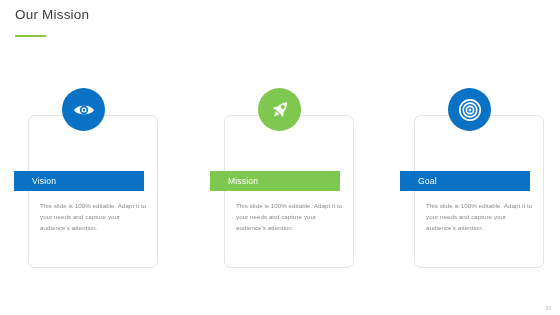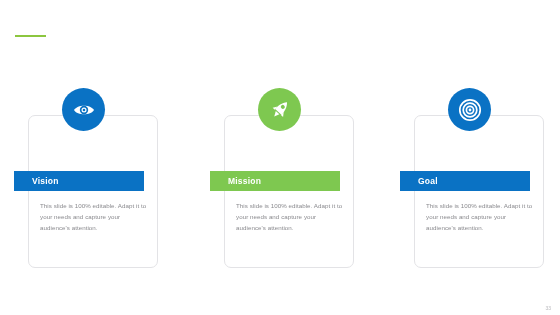--- a/index.html
+++ b/index.html
@@ -83,21 +83,21 @@
     top: 83px;
     width: 130px;
     height: 20px;
     z-index: 2;
     display: flex;
     align-items: center;
   }
   .label-text {
     color: #ffffff;
     font-size: 8.5px;
-    font-weight: bold;
+    font-weight: normal;
     padding-left: 18px;
     letter-spacing: 0.2px;
   }
 
   .body-text {
     position: absolute;
     left: 28px;
     top: 113px;
     width: 108px;
     font-size: 6.2px;
@@ -112,20 +112,21 @@
     bottom: 4px;
     font-size: 5px;
     color: #b9b9bd;
   }
 </style>
 </head>
 <body>
 
 <div class="slide">
 
+  <div class="slide-title">Our Mission</div>
   <div class="title-rule"></div>
 
   <div class="cards">
 
     <div class="card card-1">
       <div class="card-outline"></div>
 
       <div class="icon-circle" style="background:#0a72c4;">
         <svg width="26" height="26" viewBox="0 0 26 26" aria-hidden="true">
           <path d="M3 13 C6.5 7.2, 19.5 7.2, 23 13 C19.5 18.8, 6.5 18.8, 3 13 Z" fill="#ffffff"></path>

